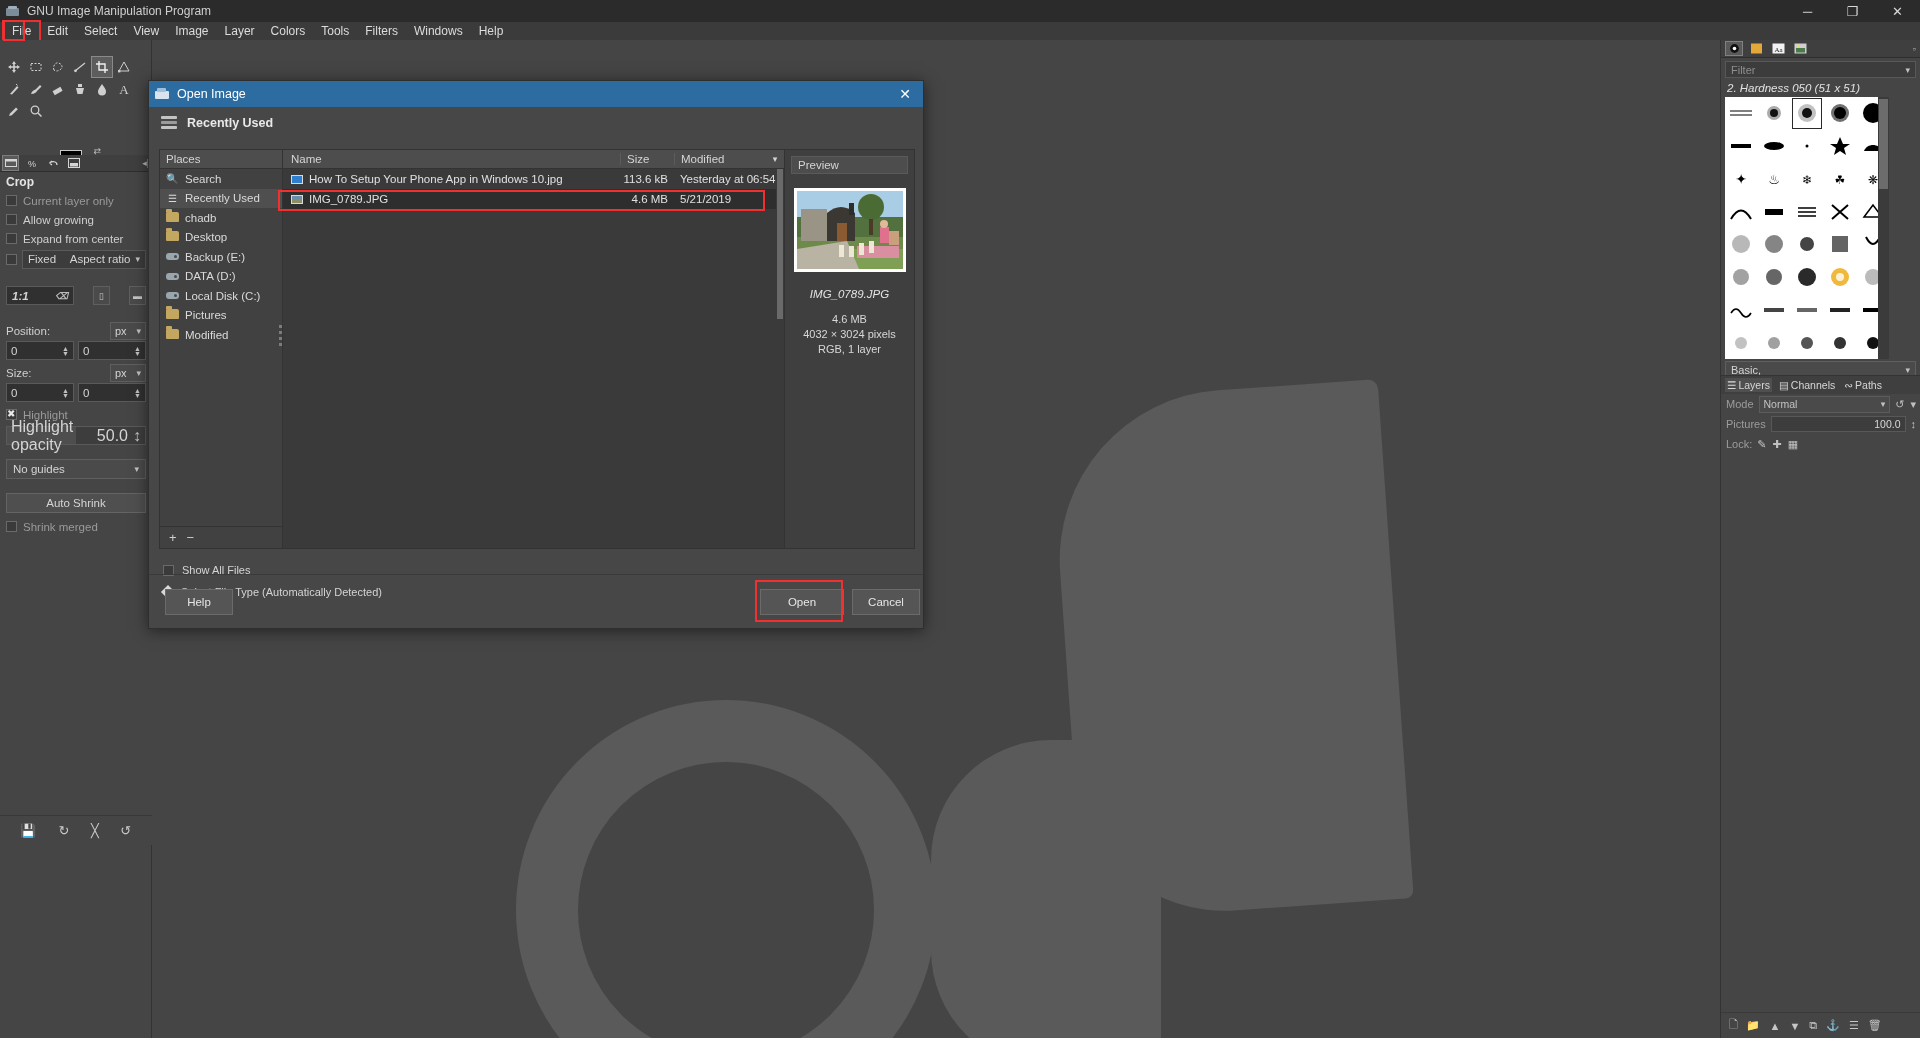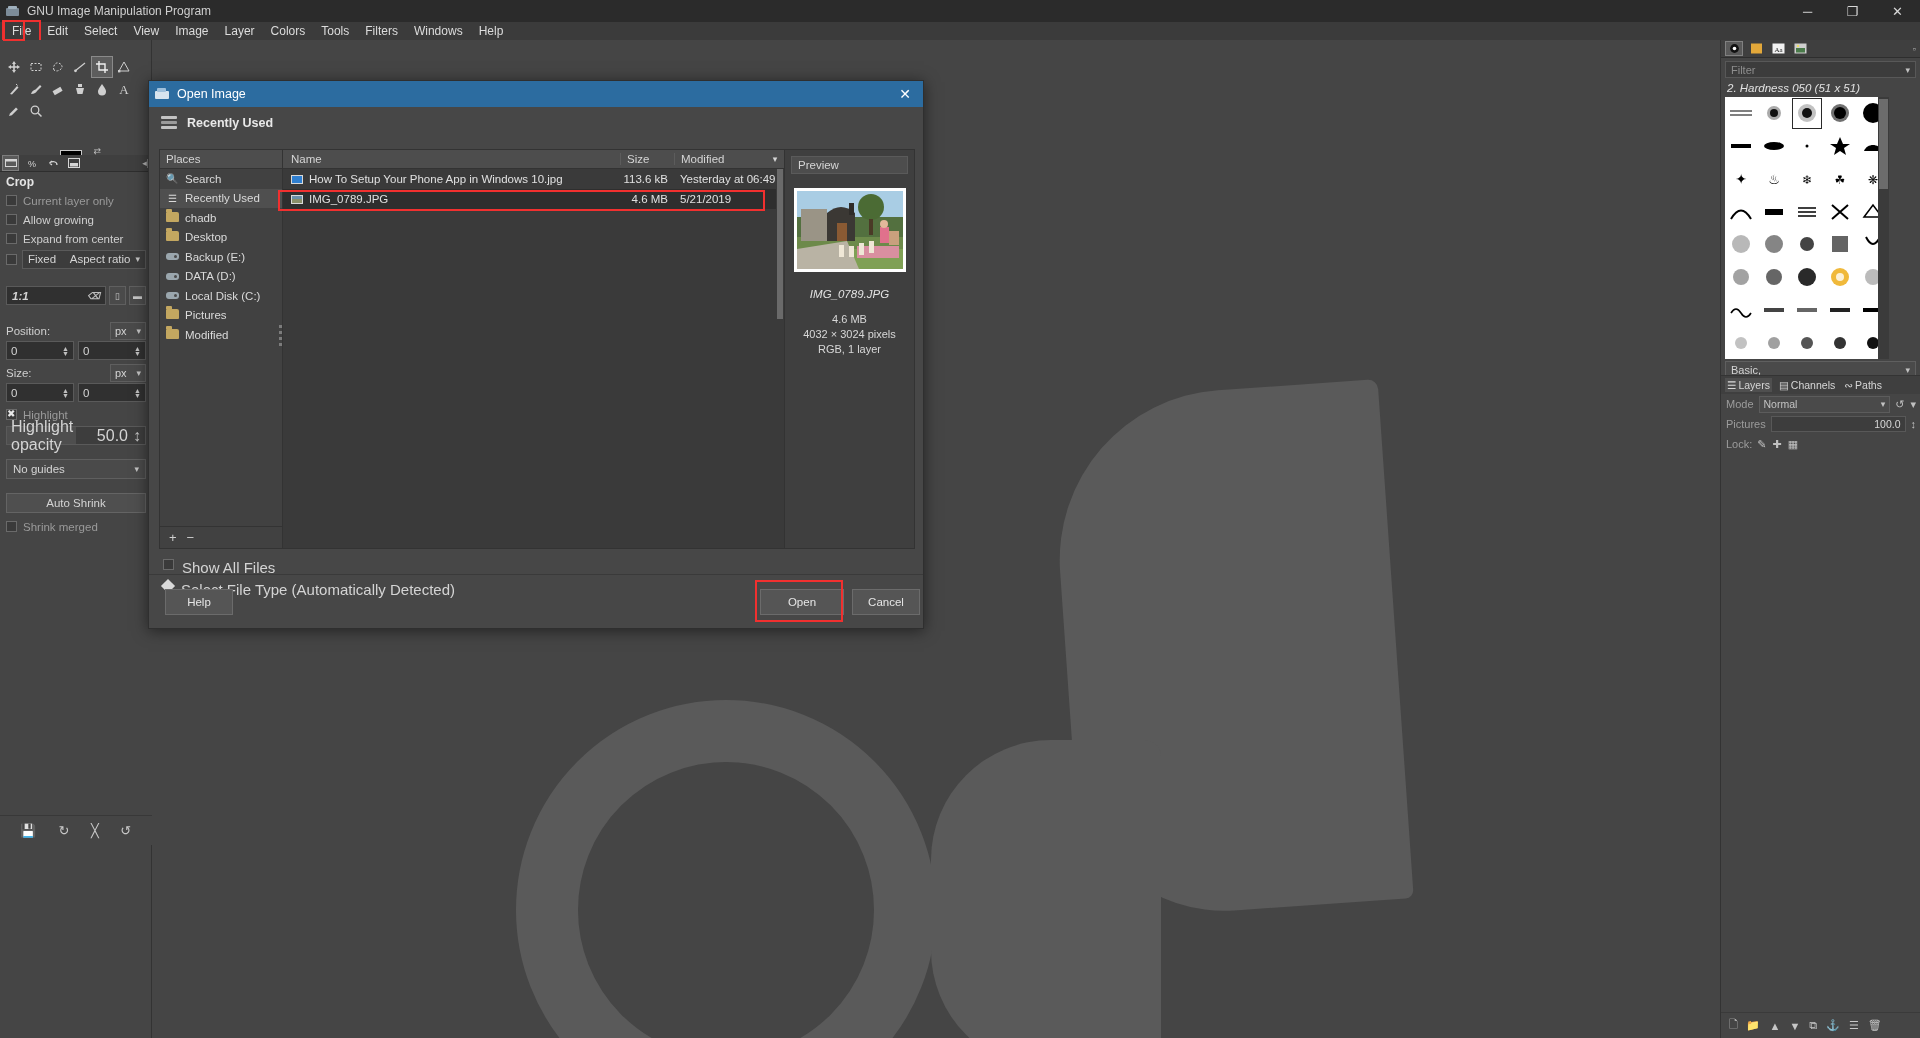--- a/index.html
+++ b/index.html
@@ -94,21 +94,21 @@
   .chk.on:after { content: "\2716"; position: absolute; left: 0px; top: -2px; font-size: 10px; color: #e8e8e8; }
   .opt-lbl { font-size: 11.5px; color: #cfcfcf; white-space: nowrap; }
   .opt-lbl.dim { color: #9a9a9a; }
 
   .fixed-row { display: flex; align-items: center; height: 22px; padding: 0 6px 0 6px; gap: 5px; }
   .fixed-box { flex: 1; height: 19px; background: #3c3c3c; border: 1px solid #5a5a5a;
                display: flex; align-items: center; padding: 0 5px; font-size: 11.5px; }
   .fixed-box .sp { margin-left: auto; }
   .caret { font-size: 9px; color: #c2c2c2; margin-left: 5px; }
 
-  .ratio-row { display: flex; align-items: center; padding: 16px 6px; gap: 3px; }
+  .ratio-row { display: flex; align-items: center; padding: 16px 6px; gap: 19px; }
   .ratio-in { flex: 1; height: 19px; background: #303030; border: 1px solid #5a5a5a;
               display: flex; align-items: center; padding: 0 5px; font-style: italic; font-weight: bold; font-size: 11.5px; }
   .ratio-in .clr { margin-left: auto; font-size: 9px; color: #bdbdbd; }
   .mini-btn { width: 17px; height: 19px; background: #4a4a4a; border: 1px solid #5f5f5f;
               display: flex; align-items: center; justify-content: center; font-size: 9px; color: #c4c4c4; }
 
   .lbl-row { display: flex; align-items: center; padding: 2px 6px; height: 20px; }
   .lbl-row .lbl { font-size: 11.5px; color: #cfcfcf; }
   .unit { margin-left: auto; min-width: 36px; height: 18px; background: #4a4a4a; border: 1px solid #5f5f5f;
           display: flex; align-items: center; justify-content: space-between; padding: 0 4px; font-size: 11px; }
@@ -233,21 +233,21 @@
   .fl-splitter i { display:block; width:3px; height:3px; background:#7c7c7c; margin-bottom:3px; }
 
   .preview { width: 130px; background: #3f3f3f; border: 1px solid #333; border-left: none; padding: 6px; }
   .pv-hdr { height: 18px; background: #4d4d4d; border: 1px solid #5a5a5a; display: flex; align-items: center; padding: 0 6px; font-size: 11.5px; }
   .pv-img { margin: 14px auto 0 auto; width: 112px; height: 84px; background: #fff; padding: 3px; }
   .pv-inner { width: 106px; height: 78px; position: relative; overflow: hidden; background: #8fb8d0; }
   .pv-name { text-align: center; margin-top: 16px; font-size: 11.5px; font-style: italic; color: #e3e3e3; }
   .pv-meta { text-align: center; margin-top: 12px; font-size: 11px; line-height: 15px; color: #d8d8d8; }
 
   .dlg-opts { position: absolute; left: 10px; top: 478px; }
-  .dlg-opt { display: flex; align-items: flex-start; gap: 8px; height: 22px; font-size: 15px; padding-left: 4px; }
+  .dlg-opt { display: flex; align-items: center; gap: 8px; height: 22px; font-size: 11px; padding-left: 4px; }
   .radio-d { width: 10px; height: 10px; background: #d9d9d9; transform: rotate(45deg); }
 
   .dlg-foot { position: absolute; left: 0; right: 0; bottom: 0; height: 54px; border-top: 1px solid #3a3a3a; }
   .dbtn { position: absolute; height: 26px; min-width: 68px; background: #555; border: 1px solid #6b6b6b;
           display: flex; align-items: center; justify-content: center; font-size: 11.5px; color: #e6e6e6; }
   .dbtn.help { left: 16px; top: 14px; width: 68px; }
   .dbtn.open { left: 611px; top: 14px; width: 84px; }
   .dbtn.cancel { left: 703px; top: 14px; width: 64px; }
 
   .hl-box { position: absolute; border: 2px solid #f1302f; pointer-events: none; }
@@ -911,21 +911,21 @@
           <span class="c-mod">Modified</span>
           <span class="c-caret">▾</span>
         </div>
 
         <div class="frow">
           <span class="c-name">
             <i class="thumb-blue"></i>
             <span>How To  Setup Your Phone App in Windows 10.jpg</span>
           </span>
           <span class="c-size">113.6 kB</span>
-          <span class="c-mod">Yesterday at 06:49</span>
+          <span class="c-mod">Yesterday at 06:54</span>
         </div>
 
         <div class="frow selected">
           <span class="c-name">
             <i class="thumb-photo"></i>
             <span>IMG_0789.JPG</span>
           </span>
           <span class="c-size">4.6 MB</span>
           <span class="c-mod">5/21/2019</span>
         </div>

